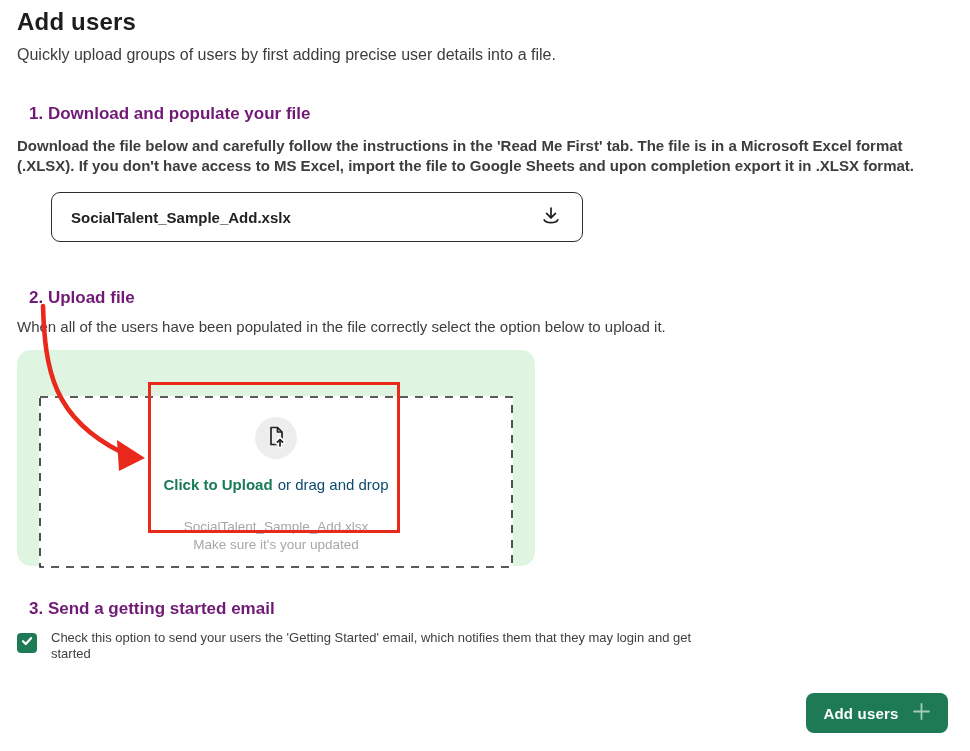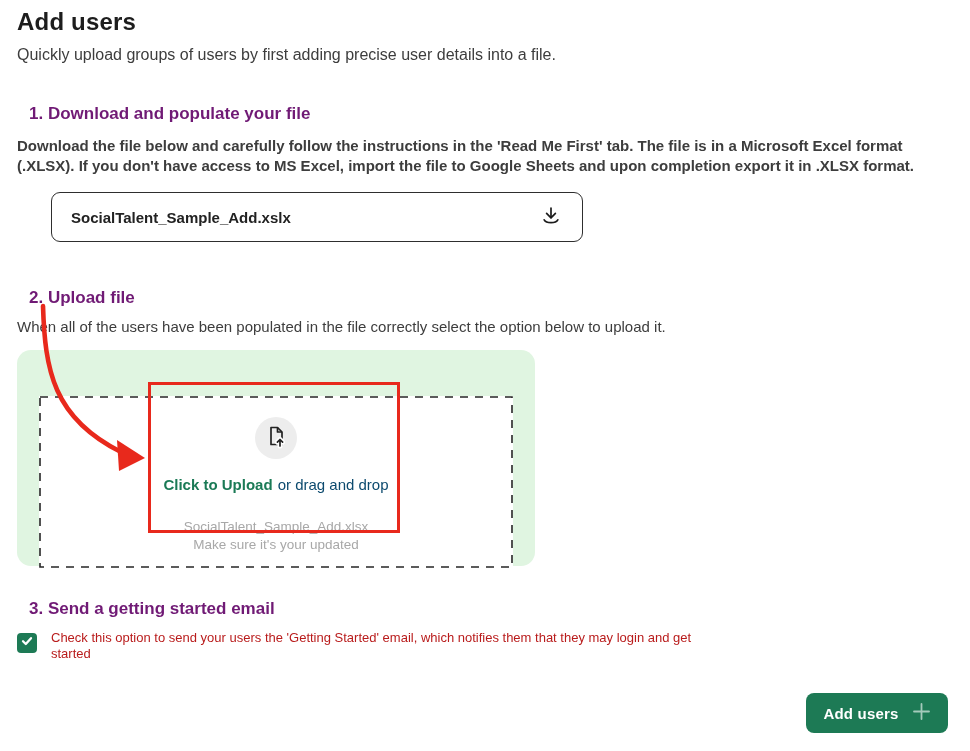--- a/index.html
+++ b/index.html
@@ -161,21 +161,21 @@
     border-radius: 4px;
     background: #1d7a55;
     display: flex; align-items: center; justify-content: center;
     flex: 0 0 auto;
     cursor: pointer;
   }
   .checkbox-label {
     width: 668px;
     font-size: 13px;
     line-height: 16px;
-    color: #b91c1c;
+    color: #404040;
   }
 
   .add-users-btn {
     position: absolute;
     left: 806px; top: 693px;
     width: 142px; height: 40px;
     background: #1d7a55;
     border: none;
     border-radius: 8px;
     display: flex;

